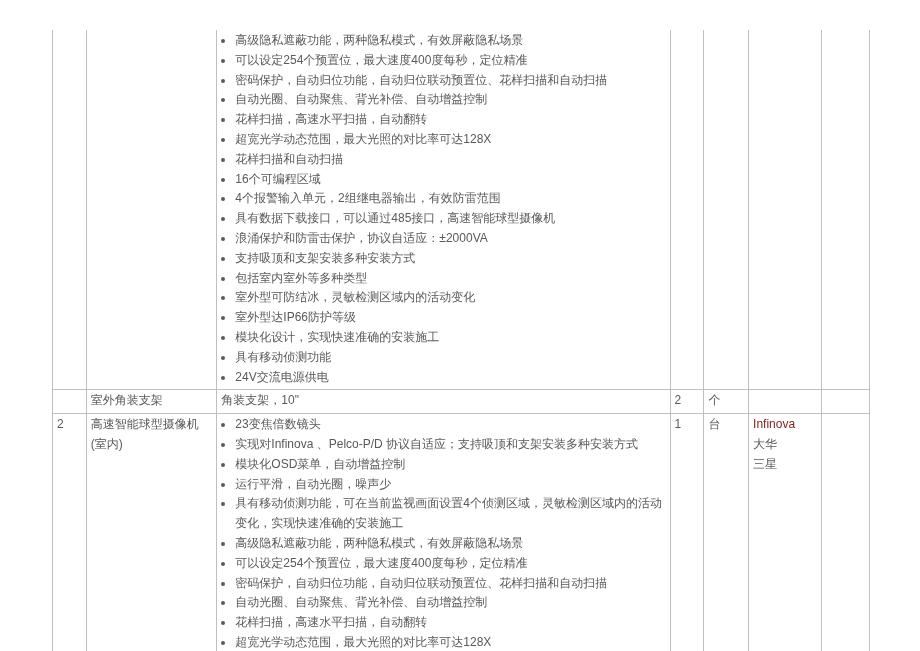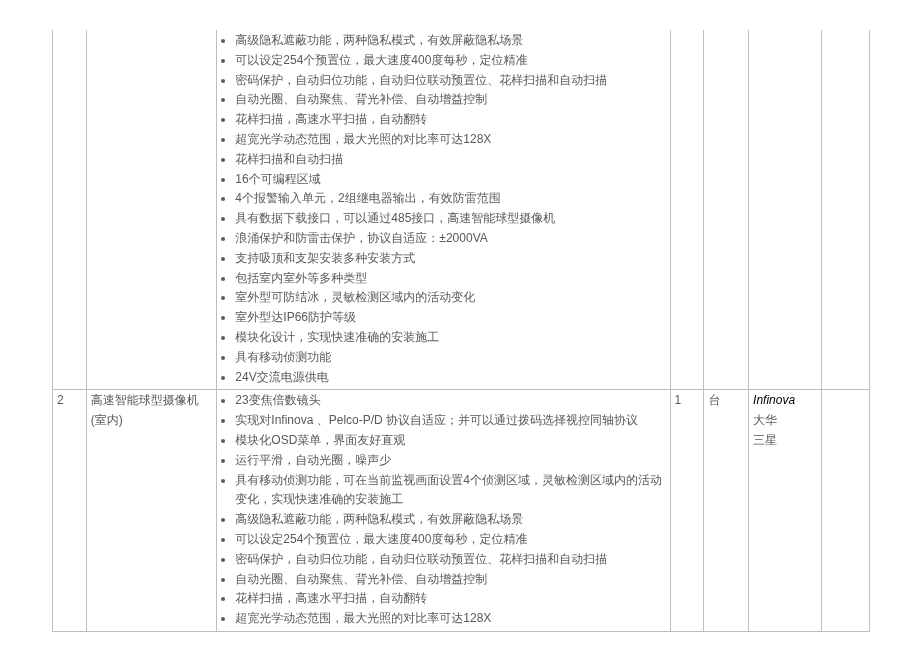--- a/index.html
+++ b/index.html
@@ -38,22 +38,21 @@
   ul {
     margin: 0;
     padding-left: 14px;
     list-style: disc;
   }
   li {
     margin: 0;
     padding: 0;
   }
   .brand-highlight {
-    color: #000000;
-    font-style: italic;
+    color: #7f1d1d;
   }
   .no-top { border-top: none; }
 </style>
 </head>
 <body>
 
 <div class="page">
 <table>
   <colgroup>
     <col class="col-no">
@@ -90,29 +89,38 @@
         <li>具有移动侦测功能</li>
         <li>24V交流电源供电</li>
       </ul>
     </td>
     <td class="no-top"></td>
     <td class="no-top"></td>
     <td class="no-top"></td>
     <td class="no-top"></td>
   </tr>
 
+  <tr>
+    <td class="no-top"></td>
+    <td>室外角装支架</td>
+    <td>角装支架，10"</td>
+    <td>2</td>
+    <td>个</td>
+    <td class="no-top"></td>
+    <td class="no-top"></td>
+  </tr>
 
   <tr>
     <td>2</td>
     <td>高速智能球型摄像机(室内)</td>
     <td>
       <ul>
         <li>23变焦倍数镜头</li>
-        <li>实现对Infinova 、Pelco-P/D 协议自适应；并可以通过拨码选择视控同轴协议</li>
-        <li>模块化OSD菜单，界面友好直观</li>
+        <li>实现对Infinova 、Pelco-P/D 协议自适应；支持吸顶和支架安装多种安装方式</li>
+        <li>模块化OSD菜单，自动增益控制</li>
         <li>运行平滑，自动光圈，噪声少</li>
         <li>具有移动侦测功能，可在当前监视画面设置4个侦测区域，灵敏检测区域内的活动变化，实现快速准确的安装施工</li>
         <li>高级隐私遮蔽功能，两种隐私模式，有效屏蔽隐私场景</li>
         <li>可以设定254个预置位，最大速度400度每秒，定位精准</li>
         <li>密码保护，自动归位功能，自动归位联动预置位、花样扫描和自动扫描</li>
         <li>自动光圈、自动聚焦、背光补偿、自动增益控制</li>
         <li>花样扫描，高速水平扫描，自动翻转</li>
         <li>超宽光学动态范围，最大光照的对比率可达128X</li>
       </ul>
     </td>

